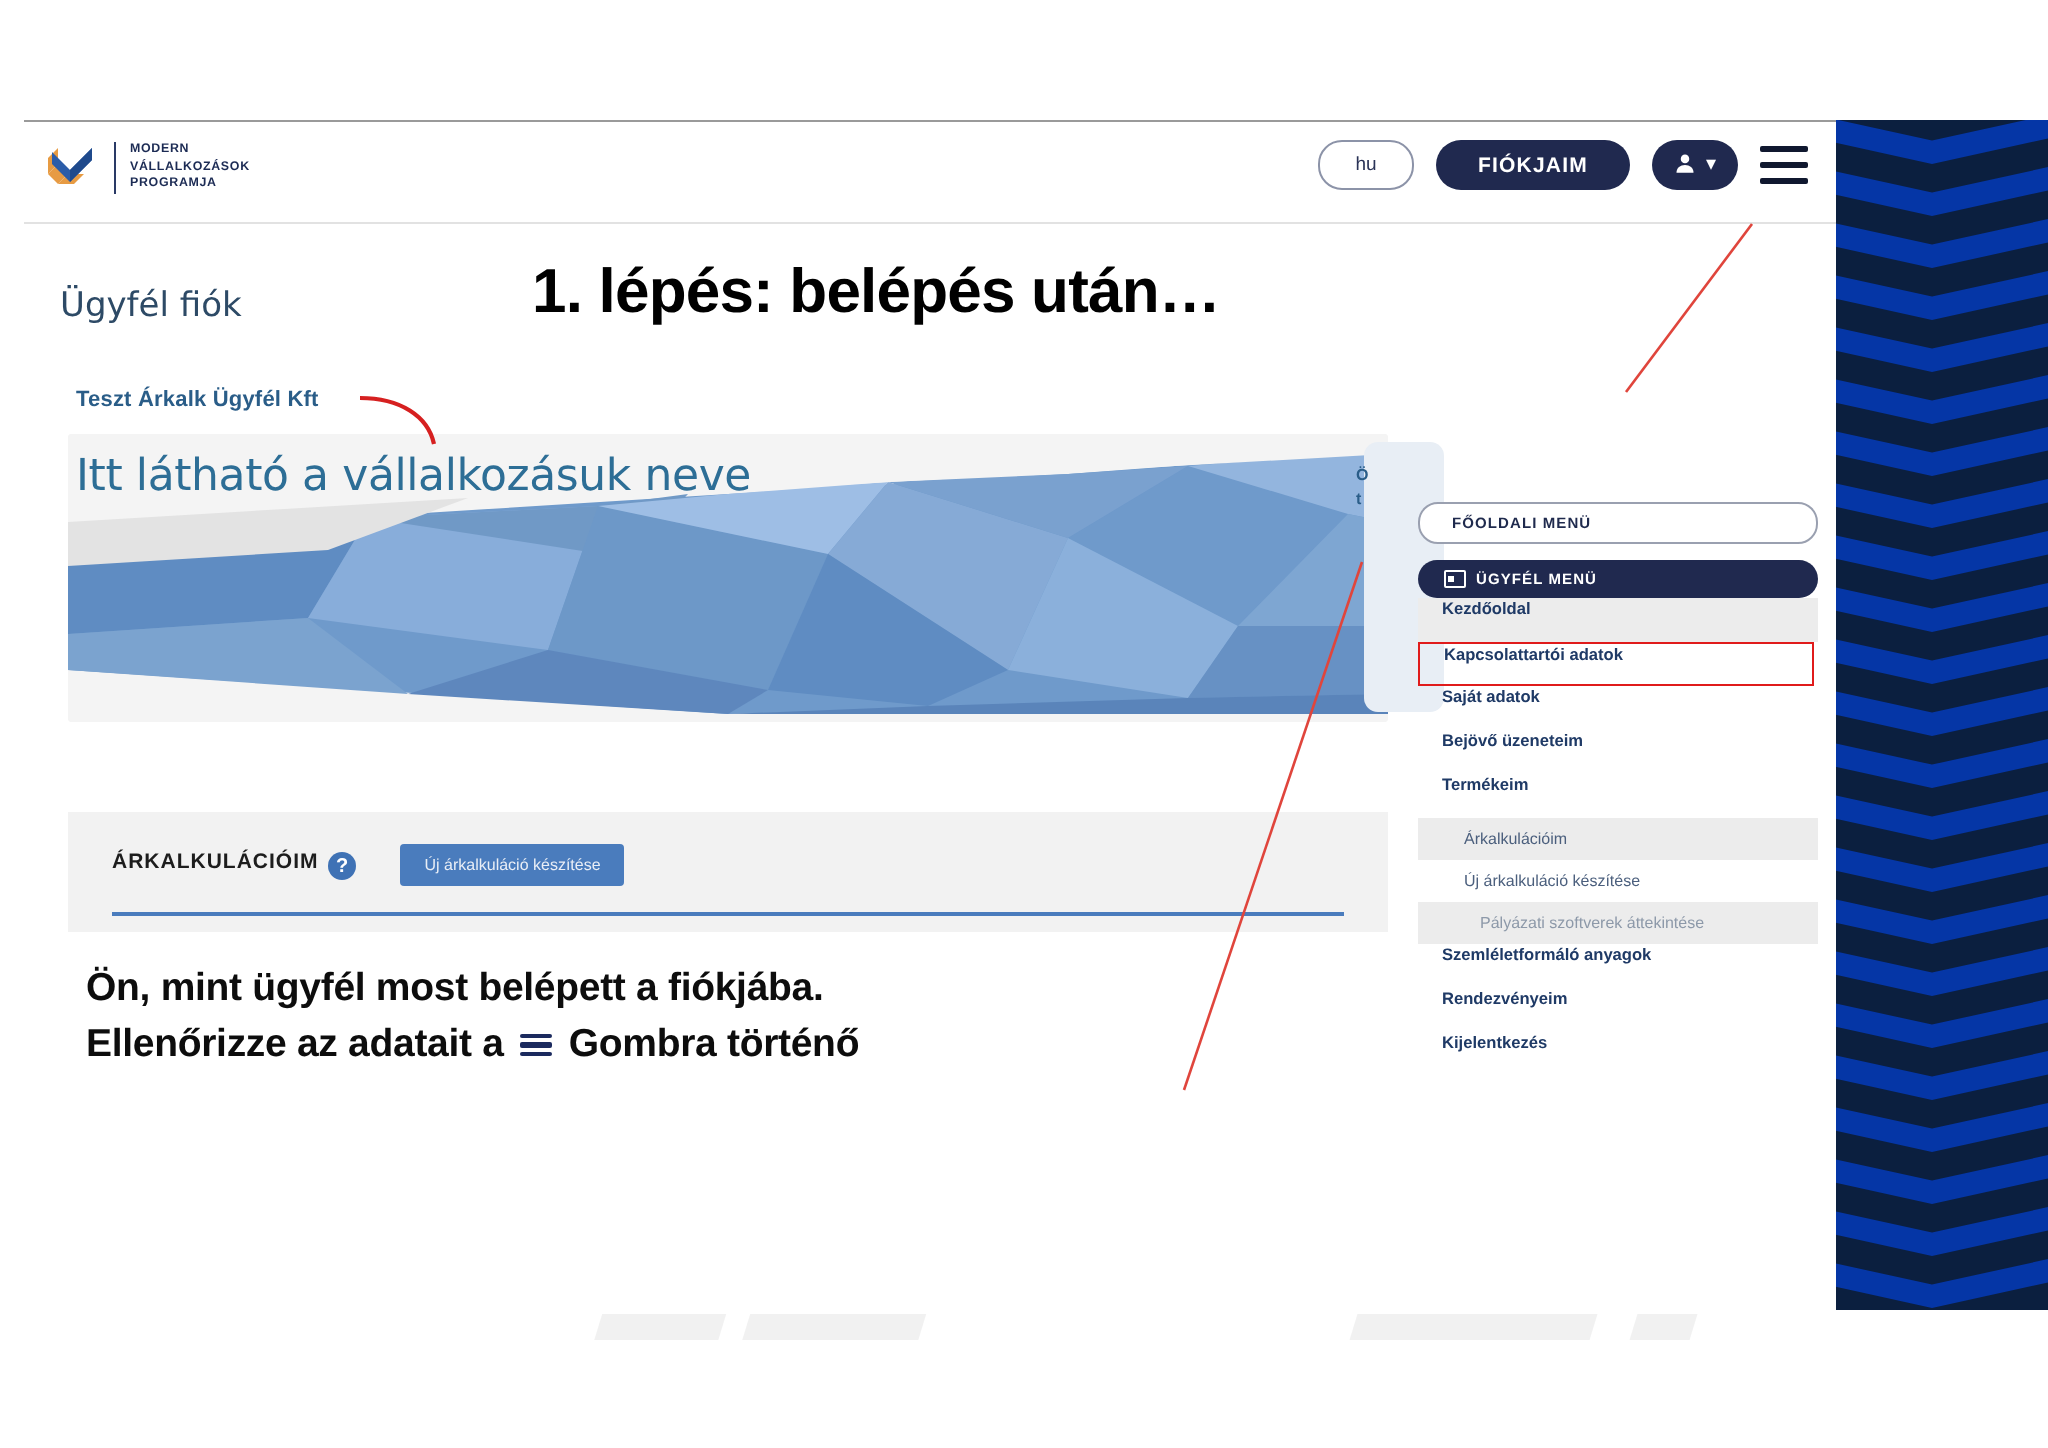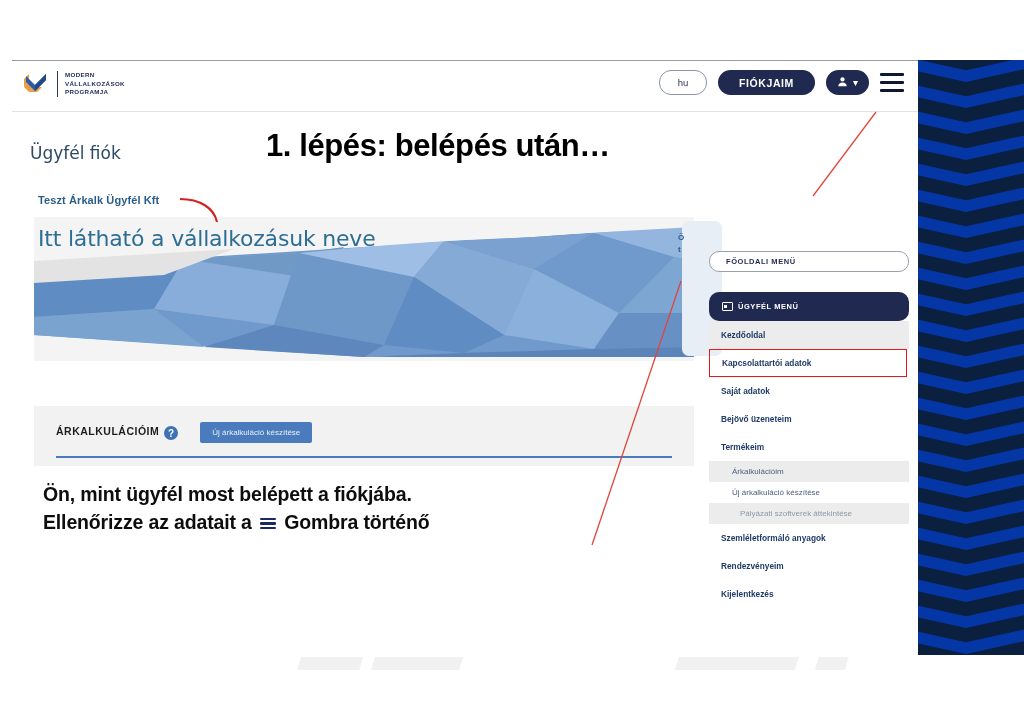--- a/index.html
+++ b/index.html
@@ -87,28 +87,28 @@
     justify-content:center;margin-left:5px;vertical-align:-2px;}
   .ark-btn{height:21px;padding:0 12px;background:#4a7cbd;color:#e9eef6;font-size:8px;
     display:flex;align-items:center;border-radius:2px;}
   .ark-rule{position:absolute;left:22px;top:50px;width:616px;height:2px;background:#4a7cbd;}
 
   
   .menu{position:absolute;left:697px;top:190px;width:200px;}
   .m-pill{height:19px;border:1px solid #9aa0b0;border-radius:10px;background:#fff;
     display:flex;align-items:center;padding-left:16px;font-size:7.5px;color:#1f2a4d;
     letter-spacing:.55px;font-weight:bold;}
-  .m-head{height:29px;border-radius:10px;background:#20294f;display:flex;align-items:center;
+  .m-head{height:19px;border-radius:10px;background:#20294f;display:flex;align-items:center;
     gap:5px;padding-left:13px;font-size:7.5px;color:#fff;letter-spacing:.55px;
-    font-weight:bold;margin-top:20px;}
+    font-weight:bold;margin-top:8px;}
   .m-head .card-ic{width:9px;height:7px;border:1px solid #fff;border-radius:1px;
     display:inline-block;position:relative;}
   .m-head .card-ic:after{content:"";position:absolute;left:1px;top:1.5px;width:2.5px;
     height:3.5px;background:#fff;}
-  .m-item{height:28px;display:flex;align-items:center;padding-left:12px;font-size:8.3px;
+  .m-item{height:22px;display:flex;padding-left:12px;font-size:8.3px;
     font-weight:bold;color:#1f3a66;}
   .m-item.shade{background:#ececec;}
   .m-item.boxed{border:1.6px solid #e01b1b;box-sizing:border-box;width:198px;}
   .m-item .xmark{margin-left:auto;margin-right:30px;color:#8a8a8a;font-size:9px;font-weight:normal;}
   .m-sub{height:21px;display:flex;align-items:center;padding-left:23px;font-size:8px;
     font-weight:normal;color:#4b5f7d;background:#ececec;}
   .m-sub.plain{background:#fff;}
   .m-sub.grey{color:#8d99a9;padding-left:31px;}
 
   

